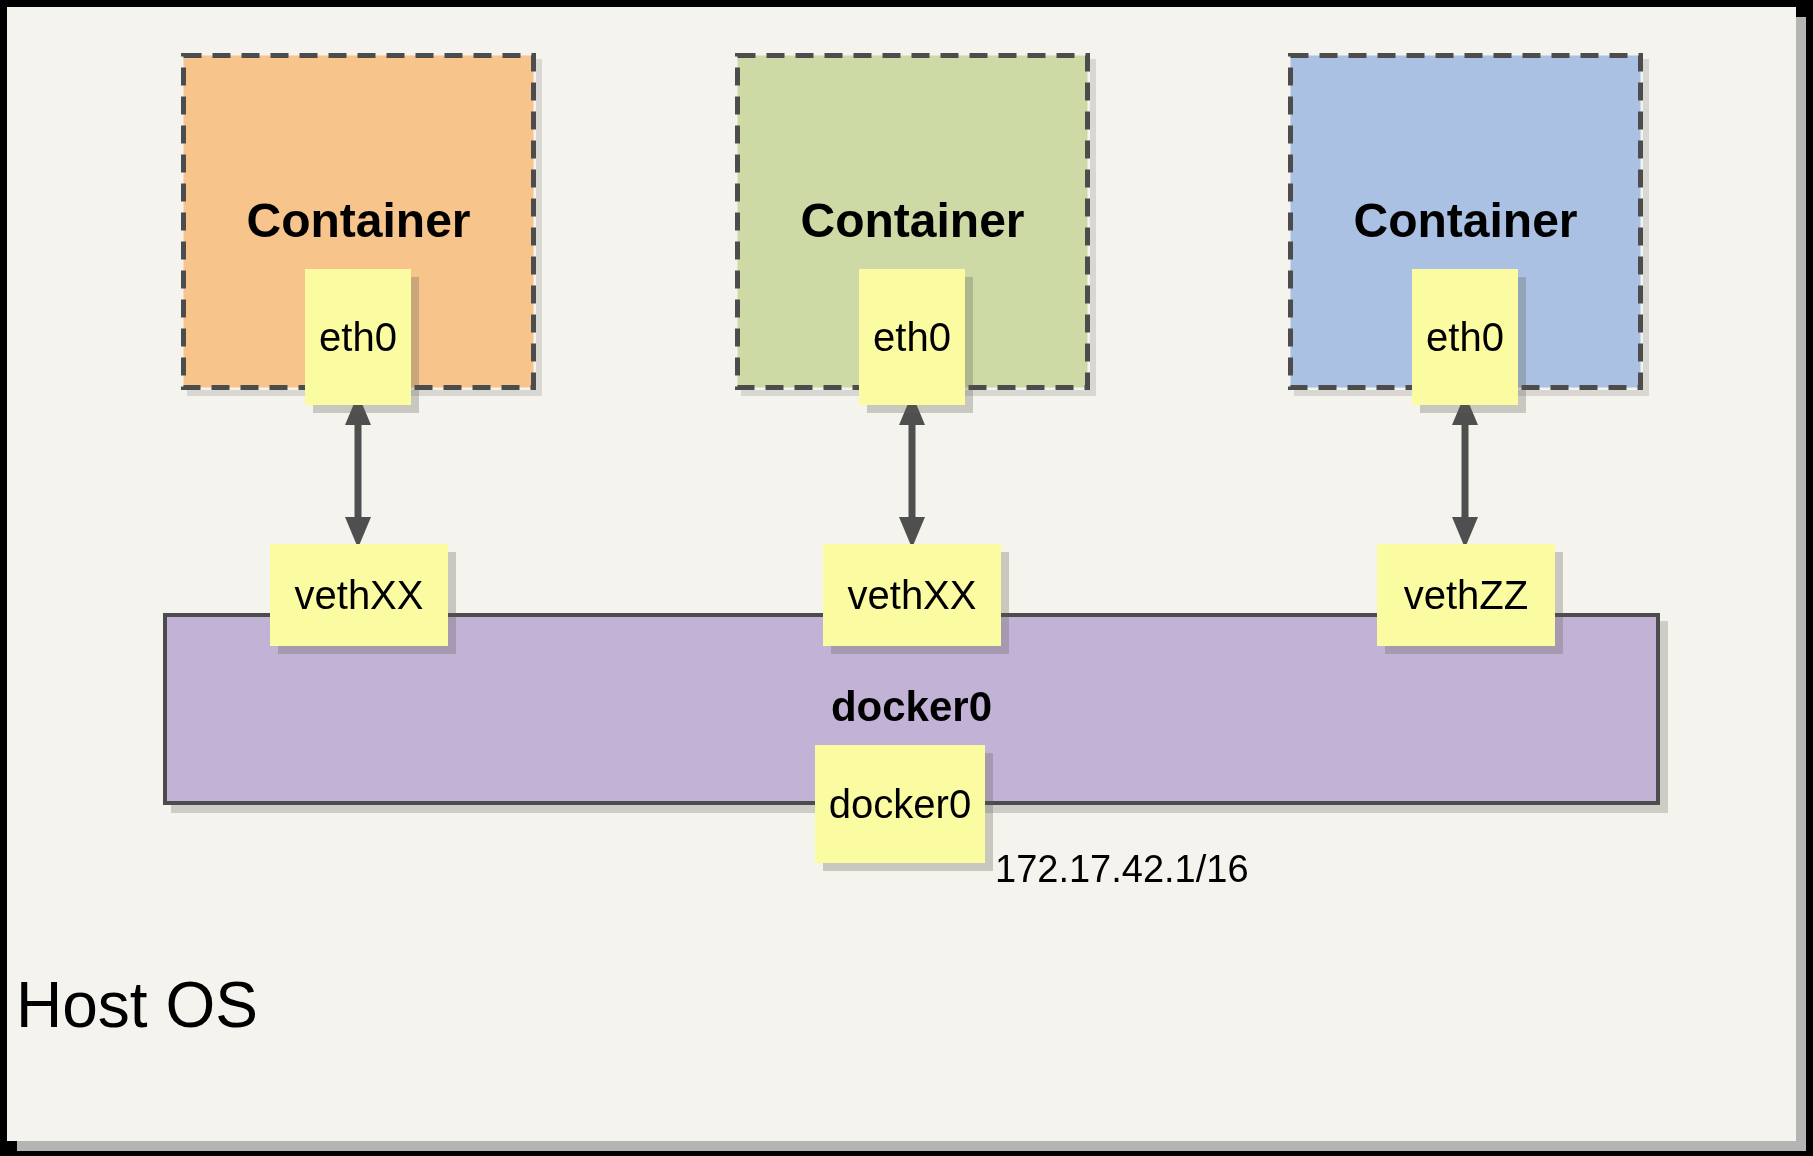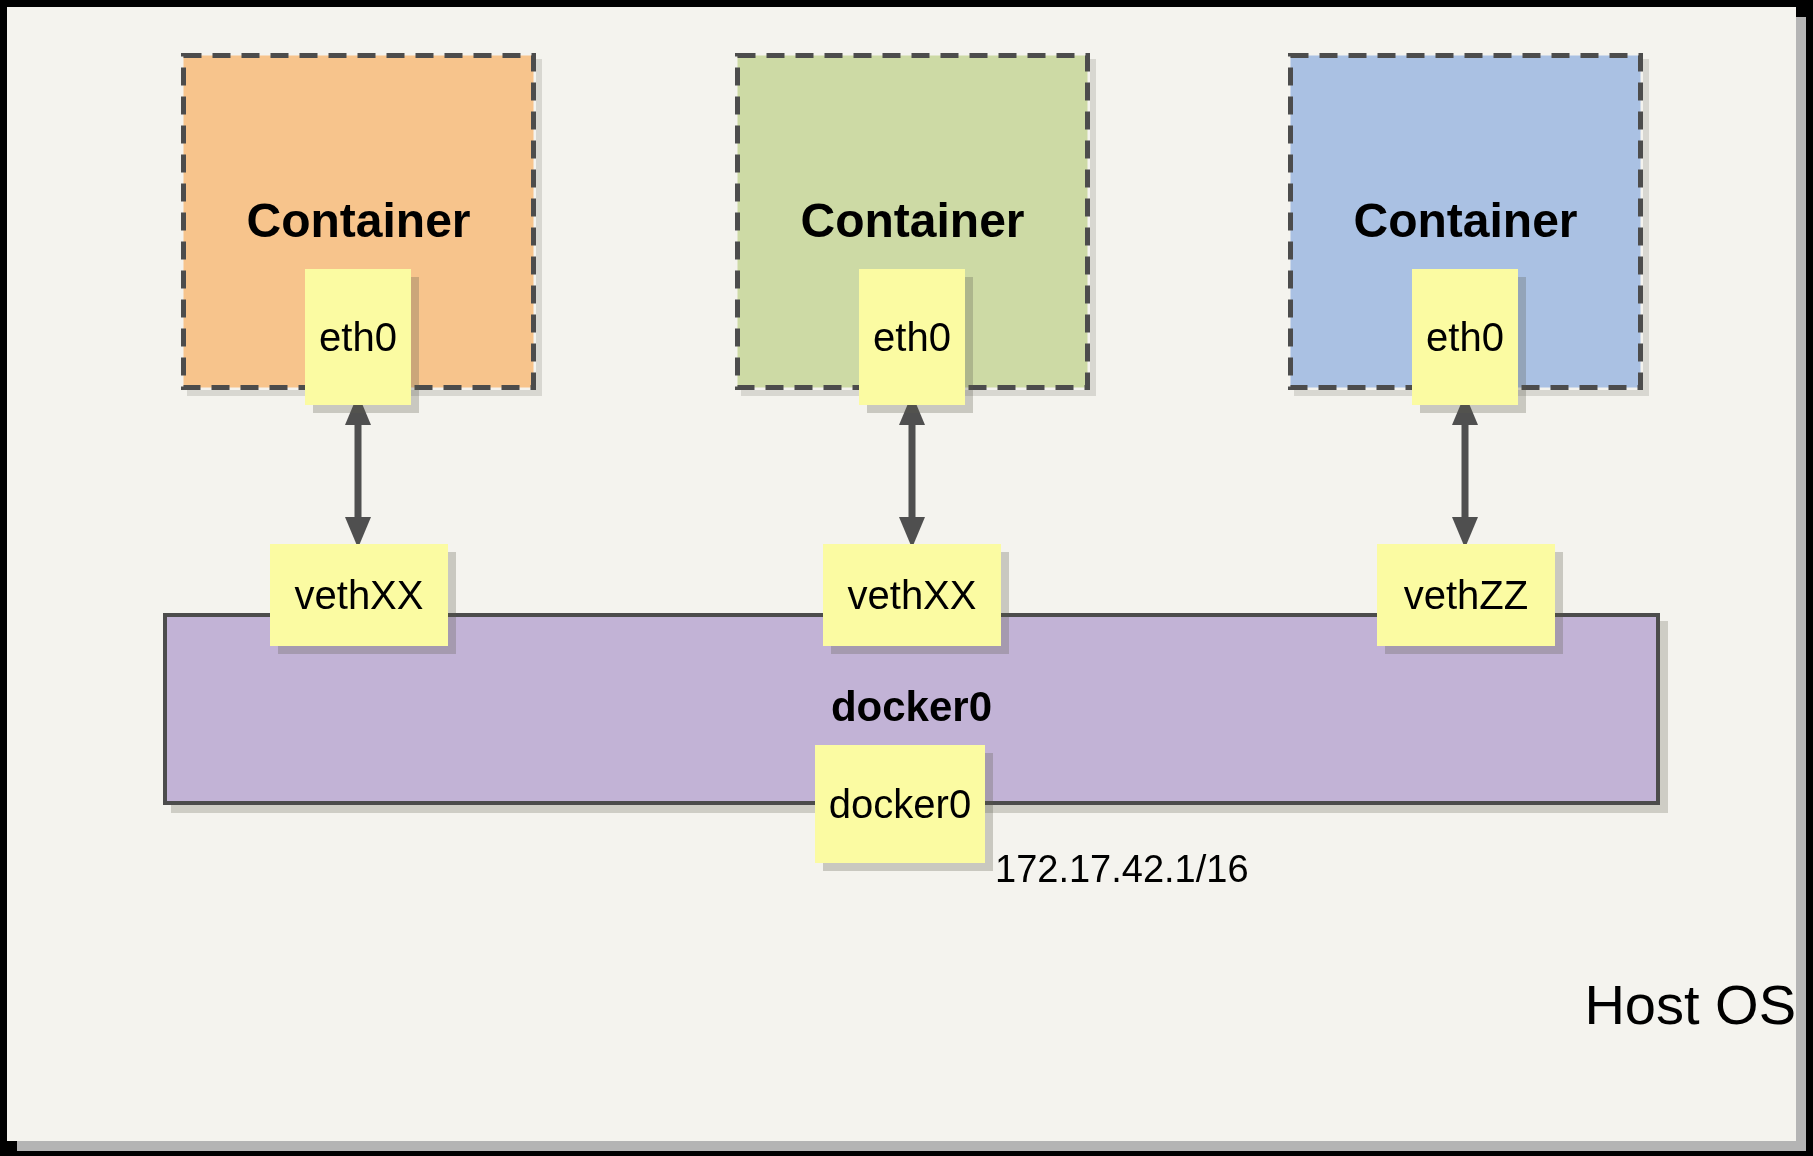--- a/index.html
+++ b/index.html
@@ -68,23 +68,24 @@
   }
   .ip-label {
     position: absolute;
     left: 988px; top: 840px;
     font-size: 38px; line-height: 44px;
     z-index: 4;
   }
   .host-label {
     position: absolute;
     left: 0; right: 0; top: 950px;
-    text-align: right;
-    font-size: 56px; line-height: 96px;
+    text-align: left;
+    font-size: 64px; line-height: 96px;
     font-weight: normal;
+    padding-left: 9px;
   }
 </style>
 </head>
 <body>
 
 <div id="canvas">
 
   <div class="bridge-bar"></div>
 
   <div class="container-box" style="left:174px">

